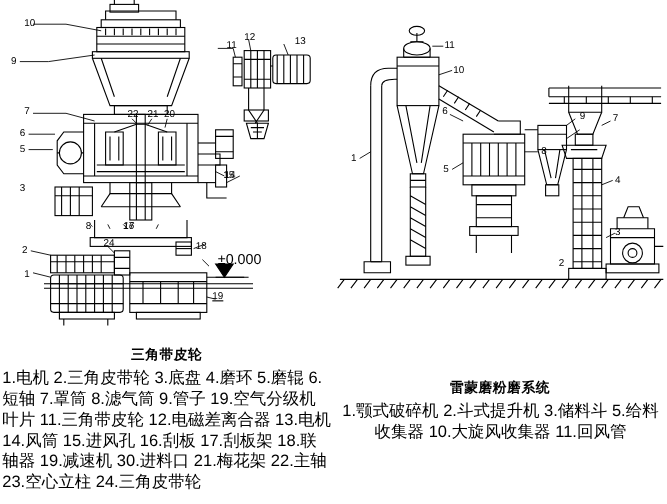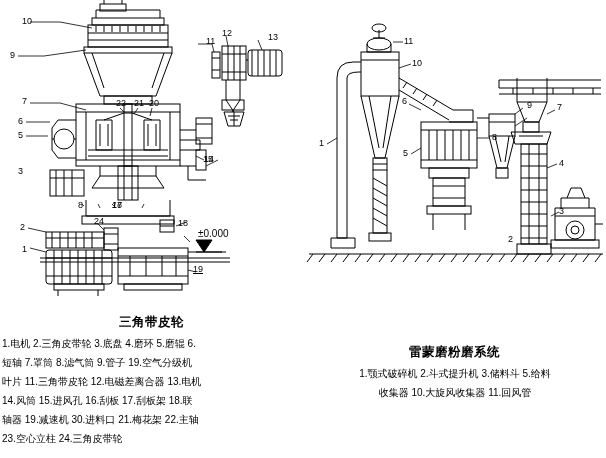--- a/index.html
+++ b/index.html
@@ -19,21 +19,21 @@
   .fig{position:absolute;}
   .caption{
     position:absolute;
     text-align:center;
     font-weight:bold;
     font-size:12.5px;
     letter-spacing:0.5px;
   }
   .legend{
     position:absolute;
-    font-size:10px;
+    font-size:15px;
     line-height:19px;
     text-align:left;
   }
   .legend-c{text-align:center;}
   .num{position:absolute;font-size:9px;font-family:"Liberation Sans",sans-serif;}
   svg{display:block;}
 </style>
 </head>
 <body>
 
@@ -210,21 +210,21 @@
       <span class="num" style="left:203px;top:154px;">15</span>
       <span class="num" style="left:204px;top:154px;">14</span>
       <span class="num" style="left:20px;top:222px;">2</span>
       <span class="num" style="left:94px;top:216px;">24</span>
       <span class="num" style="left:22px;top:244px;">1</span>
       <span class="num" style="left:78px;top:200px;">8</span>
       <span class="num" style="left:112px;top:200px;font-style:italic;">16</span>
       <span class="num" style="left:112px;top:200px;">17</span>
       <span class="num" style="left:178px;top:218px;">18</span>
       <span class="num" style="left:193px;top:264px;text-decoration:underline;">19</span>
-      <span class="num" style="left:198px;top:228px;font-size:10px;">±0.000</span>
+      <span class="num" style="left:198px;top:228px;font-size:13px;">±0.000</span>
     </div>
 
     <div class="caption" style="left:0px;top:314px;width:303px;">三角带皮轮</div>
 
     <div class="legend" style="left:2px;top:334px;width:300px;">
       <div>1.电机 2.三角皮带轮 3.底盘 4.磨环 5.磨辊 6.</div>
       <div>短轴 7.罩筒 8.滤气筒 9.管子 19.空气分级机</div>
       <div>叶片 11.三角带皮轮 12.电磁差离合器 13.电机</div>
       <div>14.风筒 15.进风孔 16.刮板 17.刮板架 18.联</div>
       <div>轴器 19.减速机 30.进料口 21.梅花架 22.主轴</div>

